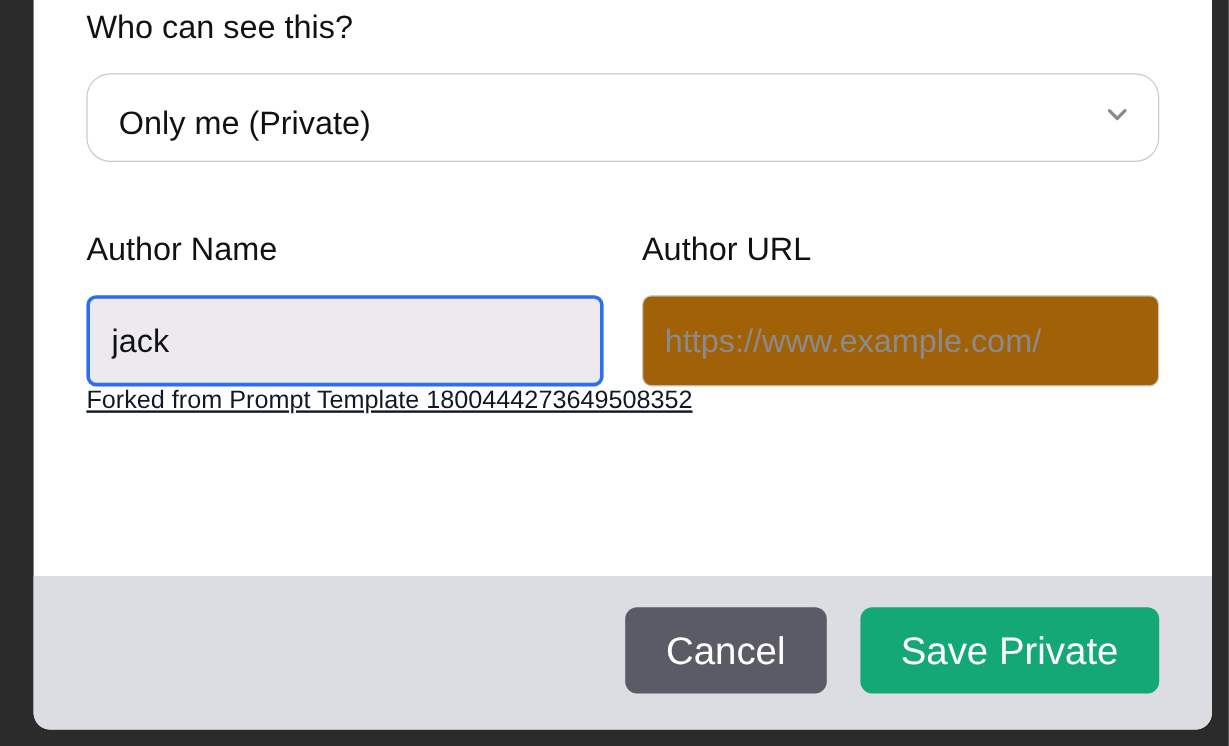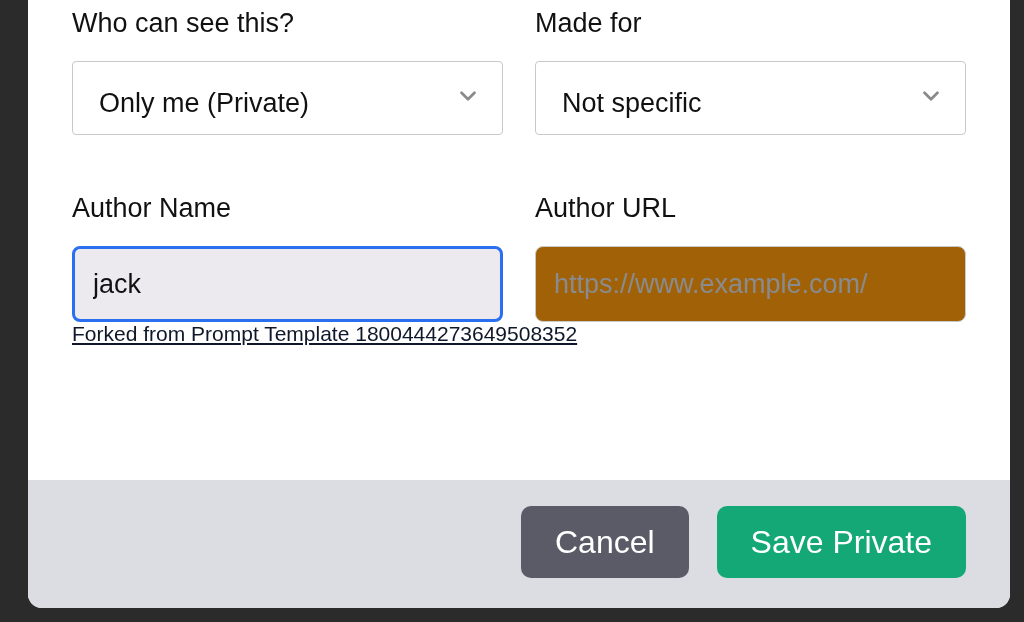--- a/index.html
+++ b/index.html
@@ -46,21 +46,21 @@
       font-weight: 400;
       margin-bottom: 22px;
     }
     .select-wrap {
       position: relative;
     }
     .select {
       width: 100%;
       height: 74px;
       border: 1px solid #c9c9c9;
-      border-radius: 4px;
+      border-radius: 20px;
       background: #ffffff;
       padding: 10px 56px 0 26px;
       font-size: 27px;
       color: #111;
       appearance: none;
       -webkit-appearance: none;
       cursor: pointer;
       text-align: left;
       display: flex;
       align-items: center;
@@ -149,33 +149,20 @@
             <span>Only me (Private)</span>
           </button>
           <span class="chevron">
             <svg viewBox="0 0 24 24" fill="none" stroke-width="2.5" stroke-linecap="round" stroke-linejoin="round">
                 <polyline points="6 9 12 15 18 9"></polyline>
               </svg>
           </span>
         </div>
       </div>
 
-      <div class="form-group">
-        <label class="form-label">Made for</label>
-        <div class="select-wrap">
-          <button class="select">
-            <span>Not specific</span>
-          </button>
-          <span class="chevron">
-            <svg viewBox="0 0 24 24" fill="none" stroke-width="2.5" stroke-linecap="round" stroke-linejoin="round">
-                <polyline points="6 9 12 15 18 9"></polyline>
-              </svg>
-          </span>
-        </div>
-      </div>
     </div>
 
     <div class="form-row second">
       <div class="form-group">
         <label class="form-label">Author Name</label>
         <input type="text" class="text-input focused" value="jack" style="">
       </div>
 
       <div class="form-group">
         <label class="form-label">Author URL</label>

